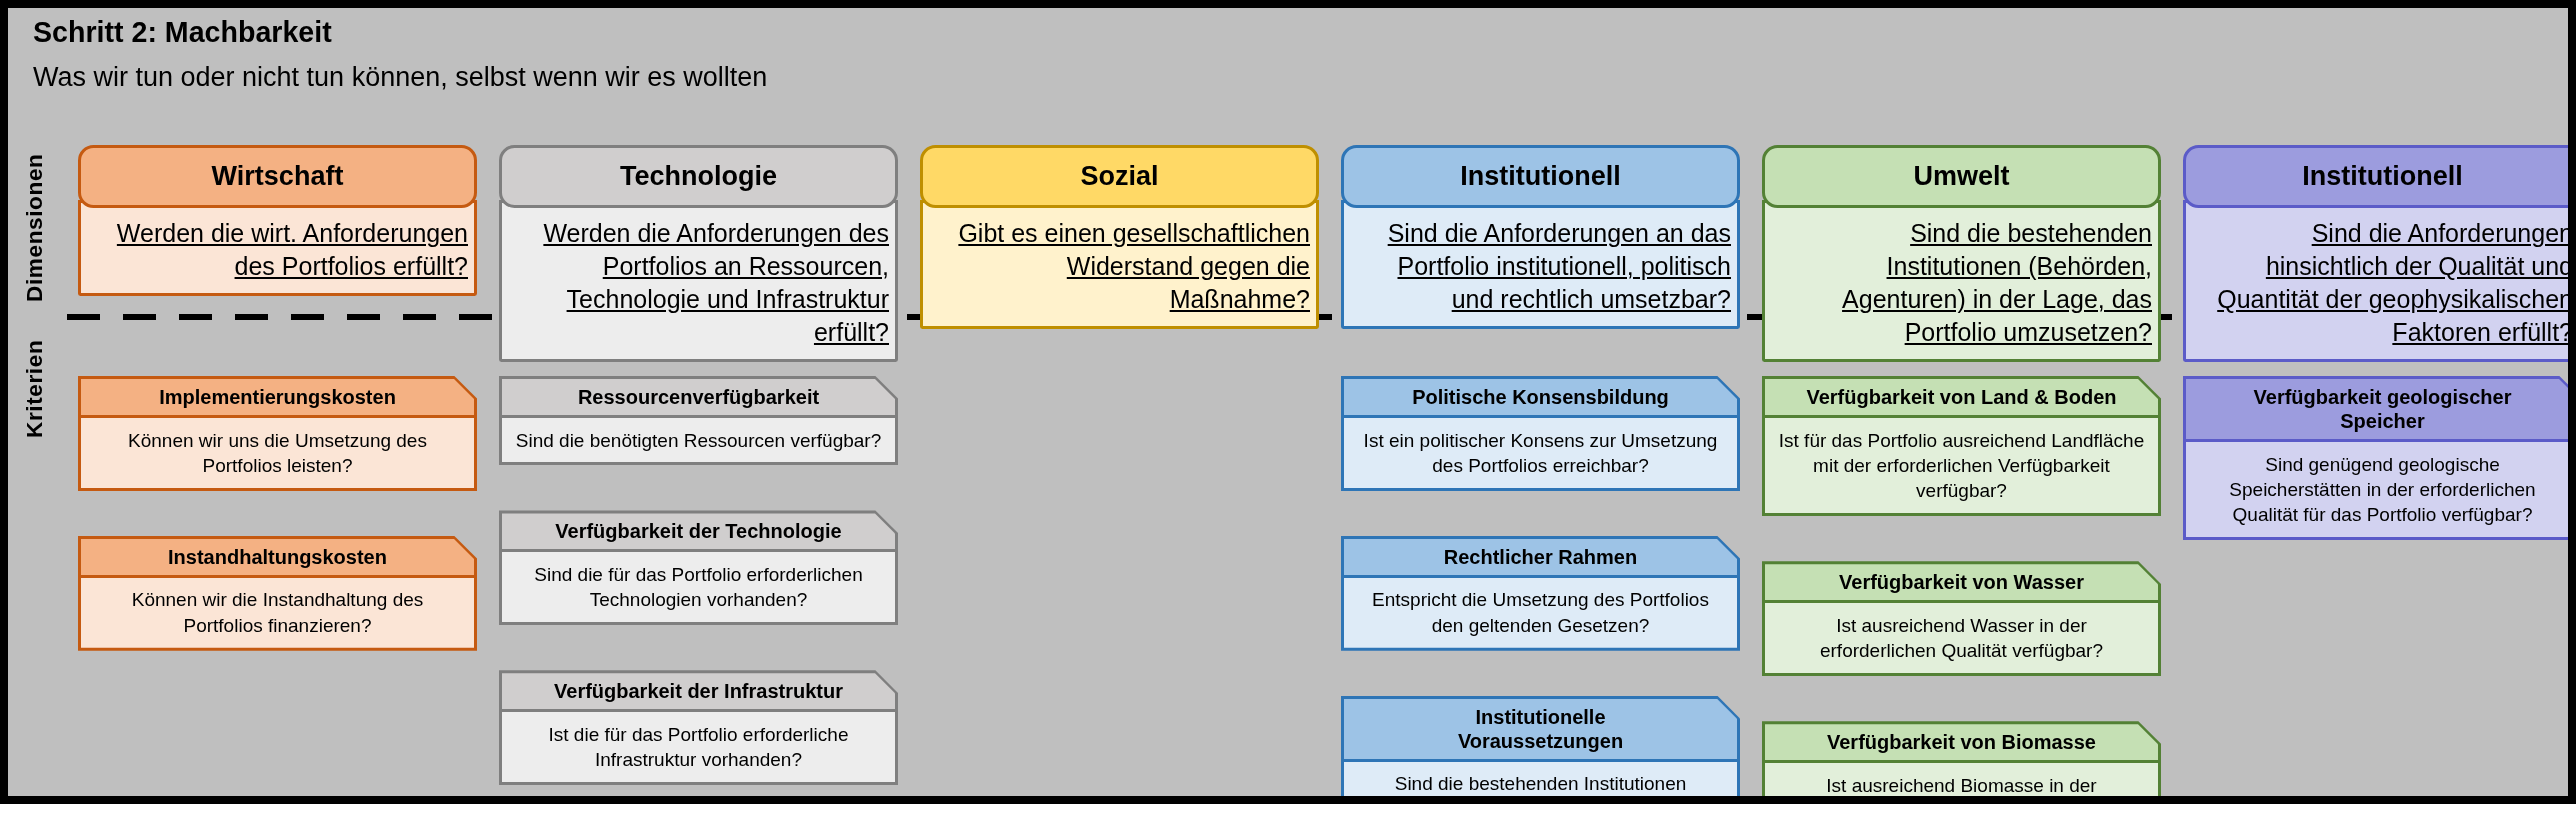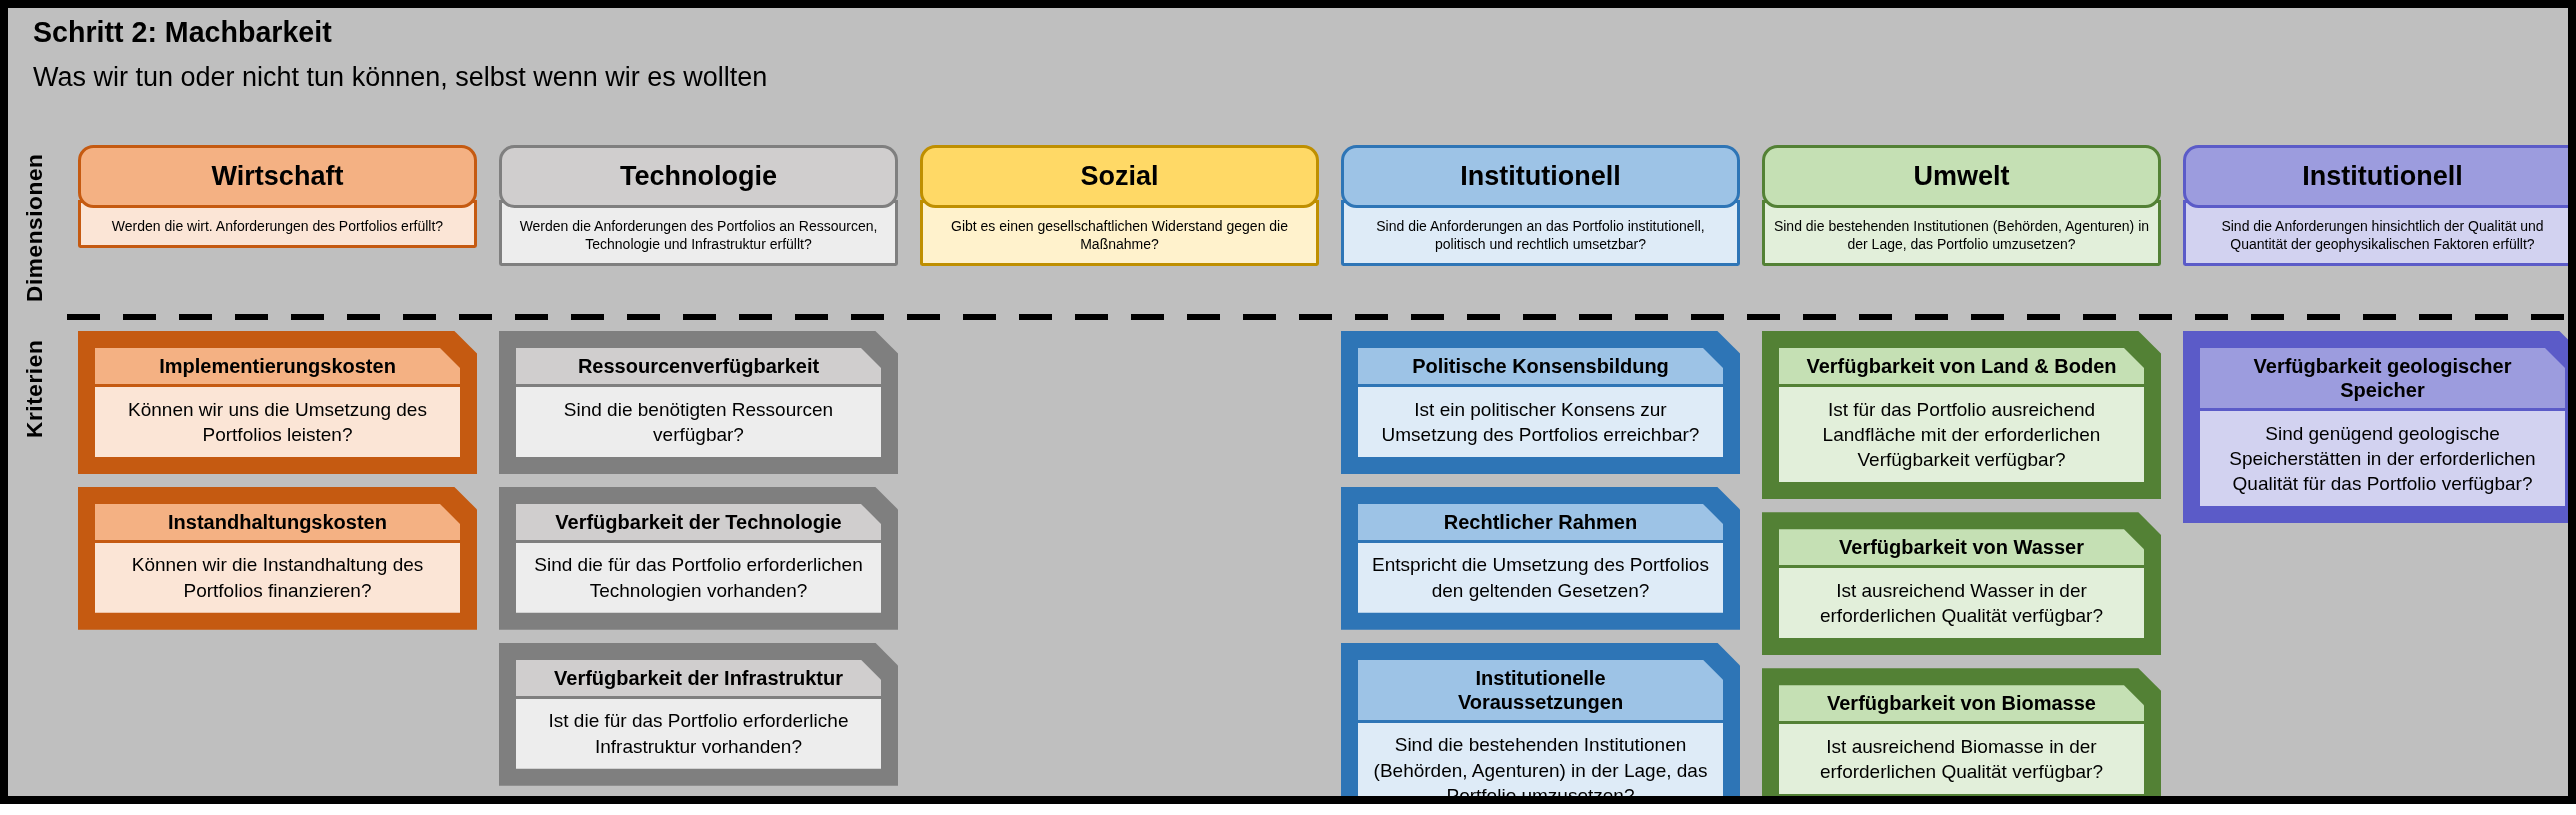--- a/index.html
+++ b/index.html
@@ -35,27 +35,27 @@
   .theme-green {--dark:#538135;--head:#C5E0B4;--light:#E2EFDA;}
   .theme-purple{--dark:#5B5BC8;--head:#9C9CDE;--light:#D2D2F0;}
 
   
   .dim-title{position:relative;z-index:2;box-sizing:border-box;height:63px;
              background:var(--head);border:3.6px solid var(--dark);border-radius:15.5px;
              display:flex;align-items:center;justify-content:center;
              font-size:27px;font-weight:bold;}
   .dim-question{position:relative;z-index:1;box-sizing:border-box;margin-top:-8.3px;
                 background:var(--light);border:3px solid var(--dark);
-                padding:14.3px 6px 9.5px;text-align:center;
-                font-size:14px;line-height:1.32;border-radius:0 0 2.4px 2.4px;}
+                padding:14.3px 6px 9.5px;text-align:right;
+                font-size:25px;line-height:1.32;border-radius:0 0 2.4px 2.4px;text-decoration:underline;}
 
   
   .criteria{position:absolute;top:186px;left:0;right:0;}
-  .crit{background:var(--dark);padding:17px;margin-bottom:13px;
-        clip-path:polygon(0 0,calc(100% - 22.6px) 0,100% 22.6px,100% 100%,0 100%);}
+  .crit{background:var(--dark);padding:3px;margin-bottom:13px;
+        clip-path:polygon(0 0,calc(100% - 22.6px) 0,100% 22.6px,100% 100%,0 100%);margin-top:45px;}
   .crit-inner{clip-path:polygon(0 0,calc(100% - 20px) 0,100% 20px,100% 100%,0 100%);
               display:flex;flex-direction:column;}
   .crit-title{background:var(--head);border-bottom:3px solid var(--dark);
               padding:6px 8.3px;text-align:center;font-size:20px;font-weight:bold;
               line-height:1.2;white-space:pre-line;}
   .crit-body{background:var(--light);padding:9.5px 10.7px;text-align:center;
              font-size:19px;line-height:1.34;}
 </style>
 </head>
 <body>

